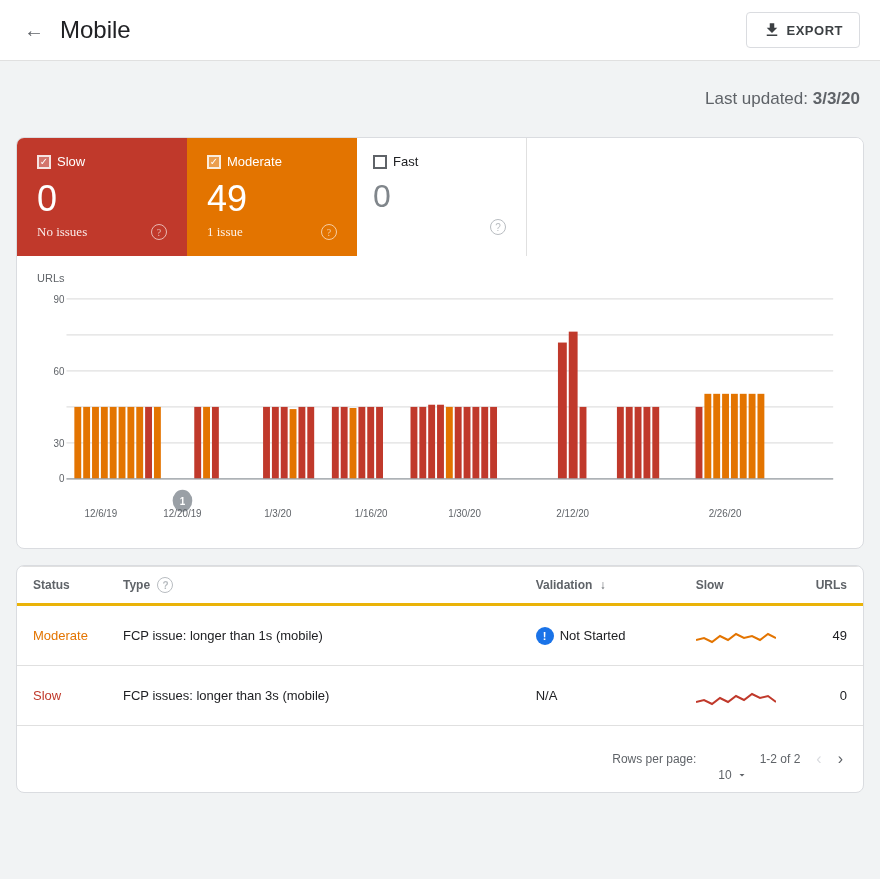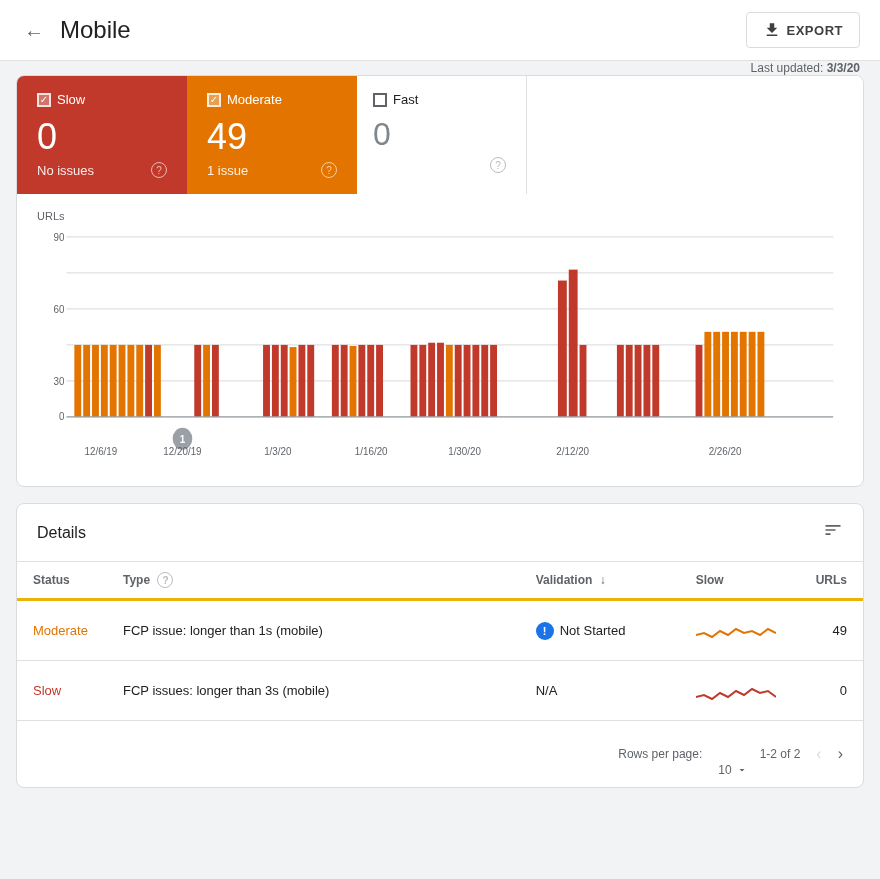--- a/index.html
+++ b/index.html
@@ -46,22 +46,22 @@
       padding: 8px 16px;
       border-radius: 4px;
       cursor: pointer;
       font-size: 13px;
       font-weight: 600;
       color: #3c4043;
       letter-spacing: 0.5px;
     }
     .last-updated {
       text-align: right;
-      padding: 0 20px;
-      font-size: 12px;
+      padding: 28px 20px;
+      font-size: 17px;
       color: #5f6368;
       background: #f1f3f4;
     }
     .content {
       padding: 0 16px 16px 16px;
     }
     .card {
       background: #fff;
       border-radius: 8px;
       border: 1px solid #dadce0;
@@ -131,20 +131,21 @@
     }
     .tile-label {
       font-size: 13px;
       margin-top: 4px;
       display: flex;
       align-items: center;
       justify-content: space-between;
     }
     .tile-slow .tile-label, .tile-moderate .tile-label {
       color: rgba(255,255,255,0.9);
+      font-family: Liberation Serif, serif;
     }
     .tile-fast .tile-label {
       color: #80868b;
     }
     .help-icon {
       width: 16px;
       height: 16px;
       border-radius: 50%;
       border: 1px solid currentColor;
       display: inline-flex;
@@ -233,21 +234,21 @@
       align-items: center;
       justify-content: flex-end;
       padding: 10px 16px;
       font-size: 12px;
       color: #5f6368;
       gap: 12px;
     }
     .rows-per-page {
       display: flex;
       align-items: center;
-      gap: 16px;
+      gap: 22px;
     }
     .rows-select {
       display: flex;
       align-items: center;
       gap: 4px;
       cursor: pointer;
       margin-top: 32px;
     }
     .page-info { }
     .page-nav {
@@ -425,28 +426,20 @@
           <text x="340" y="210" text-anchor="middle" font-size="10" fill="#5f6368">1/16/20</text>
           <text x="435" y="210" text-anchor="middle" font-size="10" fill="#5f6368">1/30/20</text>
           <text x="545" y="210" text-anchor="middle" font-size="10" fill="#5f6368">2/12/20</text>
           <text x="700" y="210" text-anchor="middle" font-size="10" fill="#5f6368">2/26/20</text>
         </svg>
       </div>
     </div>
   </div>
 
   <div class="card">
-    <div class="details-header">
-      <span class="details-title">Details</span>
-      <span class="filter-icon">
-        <svg width="20" height="20" viewBox="0 0 24 24" fill="#5f6368">
-          <path d="M3 18h6v-2H3v2zM3 6v2h18V6H3zm0 7h12v-2H3v2z"></path>
-        </svg>
-      </span>
-    </div>
 
     <table class="details-table">
       <thead>
         <tr>
           <th class="col-status">
             <span>Status</span>
           </th>
           <th>
             <span>Type</span>
             <span class="help-icon" style="color:#9aa0a6; border-color:#9aa0a6; margin-left:4px;">?</span>

